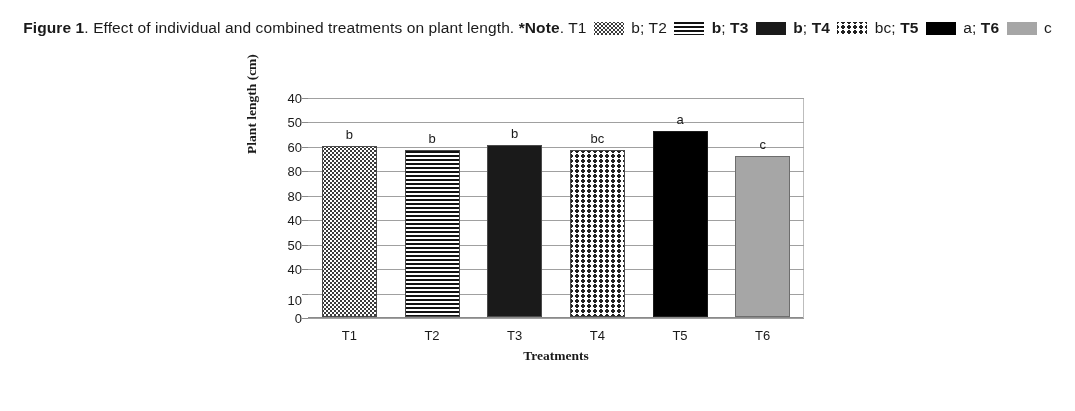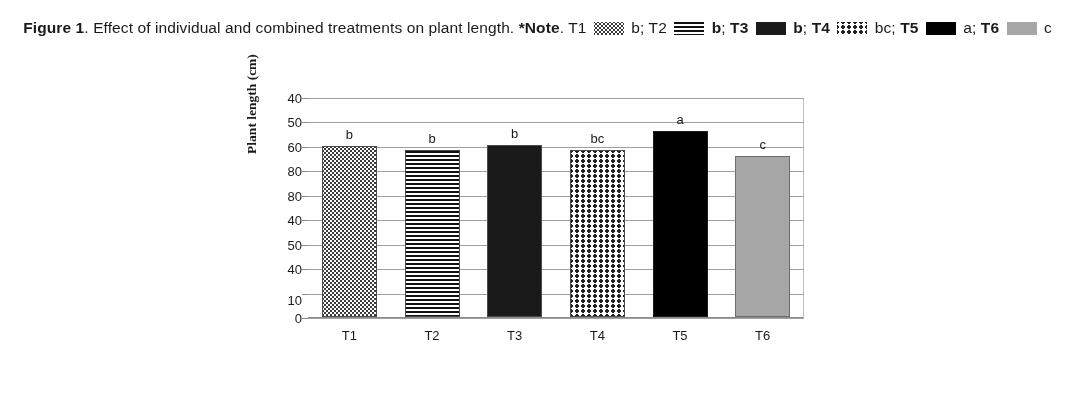--- a/index.html
+++ b/index.html
@@ -266,13 +266,14 @@
       <div class="barlabel" style="left: 261.833px; width: 55px; top: 32.5556px;">bc</div>
       <div class="xtick" style="left: 248px; width: 82.6667px; top: 230px;">T4</div>
       <div class="bar pat-black solid" style="left: 344.5px; width: 55px; height: 185.778px;"></div>
       <div class="barlabel" style="left: 344.5px; width: 55px; top: 14.2222px;">a</div>
       <div class="xtick" style="left: 330.667px; width: 82.6667px; top: 230px;">T5</div>
       <div class="bar pat-gray gray" style="left: 427.167px; width: 55px; height: 161.333px;"></div>
       <div class="barlabel" style="left: 427.167px; width: 55px; top: 38.6667px;">c</div>
       <div class="xtick" style="left: 413.333px; width: 82.6667px; top: 230px;">T6</div>
     </div>
 
+  <div id="xlabel">Treatments</div>
 </div>
 
 </body></html>

